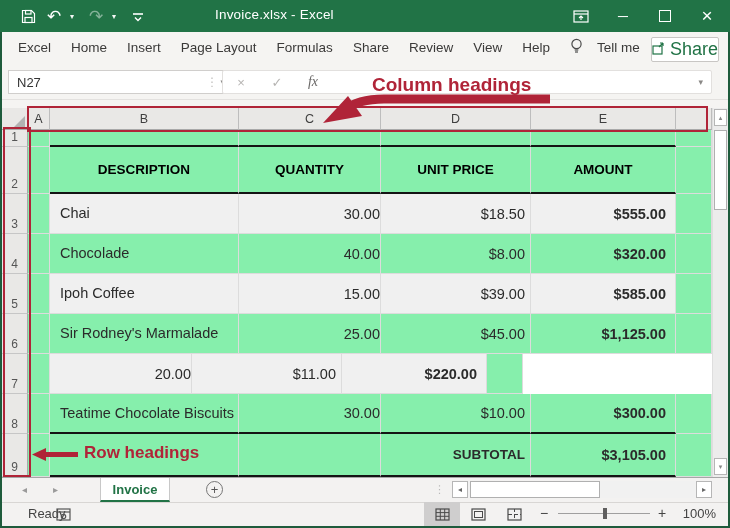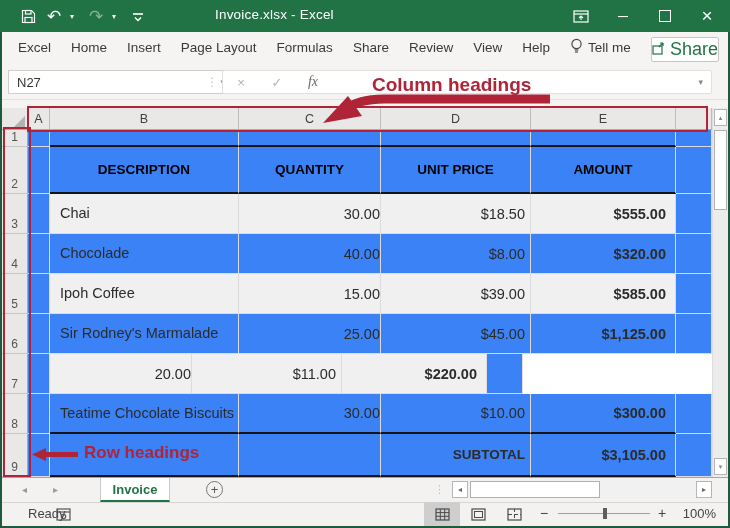--- a/index.html
+++ b/index.html
@@ -16,21 +16,21 @@
   .qat .caret{font-size:8px;width:10px;opacity:.95;}
   .dim{opacity:.45;}
   .win-title{top:7px;left:215px;font-size:13.5px;color:#fff;letter-spacing:.2px;}
   .win-ctrls{right:2px;top:0;height:32px;display:flex;align-items:center;}
   .win-ctrls .wc{width:42px;height:32px;display:flex;align-items:center;justify-content:center;color:#fff;font-size:14px;}
   .maxbox{width:10px;height:10px;border:1px solid #fff;}
   
   .ribbon{left:2px;top:32px;width:726px;height:31px;background:#f5f4f2;}
   .tabs{left:8px;top:32px;height:31px;display:flex;align-items:center;}
   .tabs .tab{padding:0 10px;font-size:13.5px;color:#3b3a39;height:31px;display:flex;align-items:center;}
-  .tellme{display:flex;align-items:center;gap:5px;padding:0 10px;font-size:13.5px;color:#3b3a39;}
+  .tellme{display:flex;align-items:center;gap:14px;padding:0 10px;font-size:13.5px;color:#3b3a39;}
   .share-btn{left:651px;top:37px;width:66px;height:23px;border:1px solid #c8c6c4;border-radius:2px;background:#fff;
              color:#217346;font-size:18px;display:flex;align-items:center;justify-content:center;gap:5px;}
   
   .frow{left:2px;top:63px;width:726px;height:37px;background:#f5f4f2;border-bottom:1px solid #e3e1df;box-sizing:border-box;}
   .namebox{left:8px;top:70px;width:224px;height:24px;background:#fff;border:1px solid #d0cecc;box-sizing:border-box;
            display:flex;align-items:center;font-size:13px;color:#333;padding-left:8px;}
   .namebox .dd{margin-left:auto;color:#8a8886;font-size:9px;padding-right:6px;}
   .dots{left:206px;top:70px;height:24px;display:flex;align-items:center;color:#c2c0be;font-size:12px;}
   .fstrip{left:222px;top:70px;width:490px;height:24px;background:#fff;border:1px solid #e2e0de;border-radius:2px;box-sizing:border-box;
           display:flex;align-items:center;}
@@ -48,21 +48,21 @@
   .hcell{background:#e9e8e6;border-right:1px solid #bdbdbd;border-bottom:1px solid #a9a9a9;box-sizing:border-box;
          display:flex;align-items:center;justify-content:center;font-size:12.5px;color:#3f3f3f;}
   .corner{position:relative;}
   .corner .tri{position:absolute;right:2px;bottom:2px;width:0;height:0;border-bottom:11px solid #b2b2b2;border-left:11px solid transparent;}
   .w-rh{width:26px;} .w-A{width:22px;} .w-B{width:189px;} .w-C{width:142px;} .w-D{width:150px;} .w-E{width:145px;} .w-F{width:36px;}
   .rows{left:2px;top:130px;width:710px;}
   .row{display:flex;}
   .rh{width:26px;background:#e9e8e6;border-right:1px solid #a8a8a8;border-bottom:1px solid #c6c6c6;box-sizing:border-box;
       display:flex;align-items:flex-end;justify-content:center;padding-bottom:2px;font-size:12px;color:#555;}
   .c{border-right:1px solid #dcdcdc;border-bottom:1px solid #dcdcdc;box-sizing:border-box;display:flex;align-items:center;
-     font-size:14.5px;color:#2b2b2b;background:#3b82f6;overflow:hidden;}
+     font-size:14.5px;color:#2b2b2b;background:#86efac;overflow:hidden;}
   .band .cB,.band .cC,.band .cD,.band .cE{background:#f0f0f0;}
   .bb-black{border-bottom:2px solid #141414 !important;}
   .cA{width:22px;} .cB{width:189px;} .cC{width:142px;} .cD{width:150px;} .cE{width:145px;} .cF{width:36px;}
   .th{justify-content:center;font-weight:bold;font-size:13.5px;color:#000;}
   .desc{padding-left:10px;line-height:17px;}
   .numC{justify-content:flex-end;}
   .numD{justify-content:flex-end;padding-right:5px;}
   .amtE{justify-content:flex-end;padding-right:9px;font-weight:bold;}
   .subt{justify-content:flex-end;padding-right:5px;font-weight:bold;font-size:13.5px;}
   .redrect{border:2px solid #b02438;box-sizing:border-box;z-index:20;pointer-events:none;background:transparent;}

